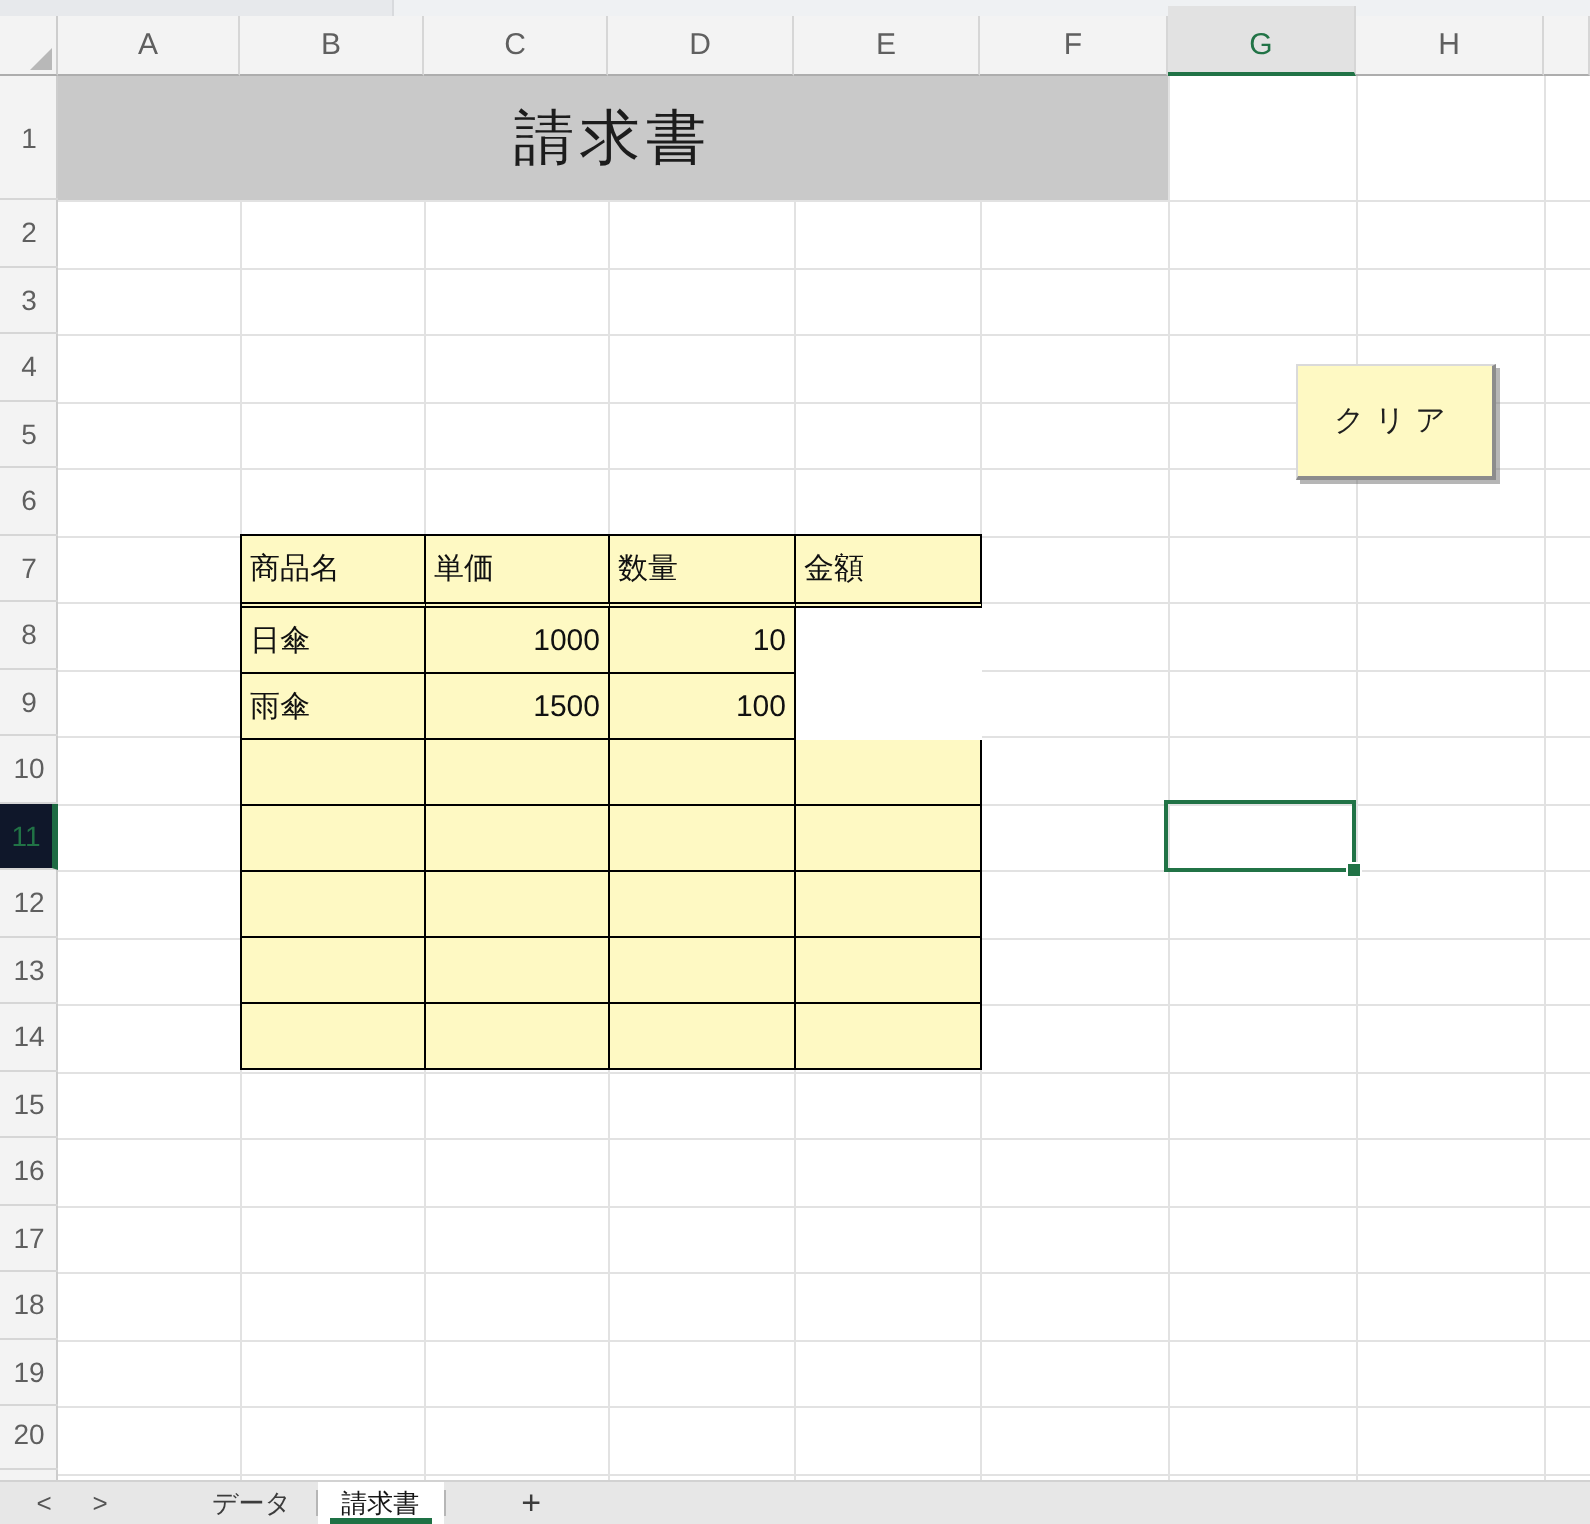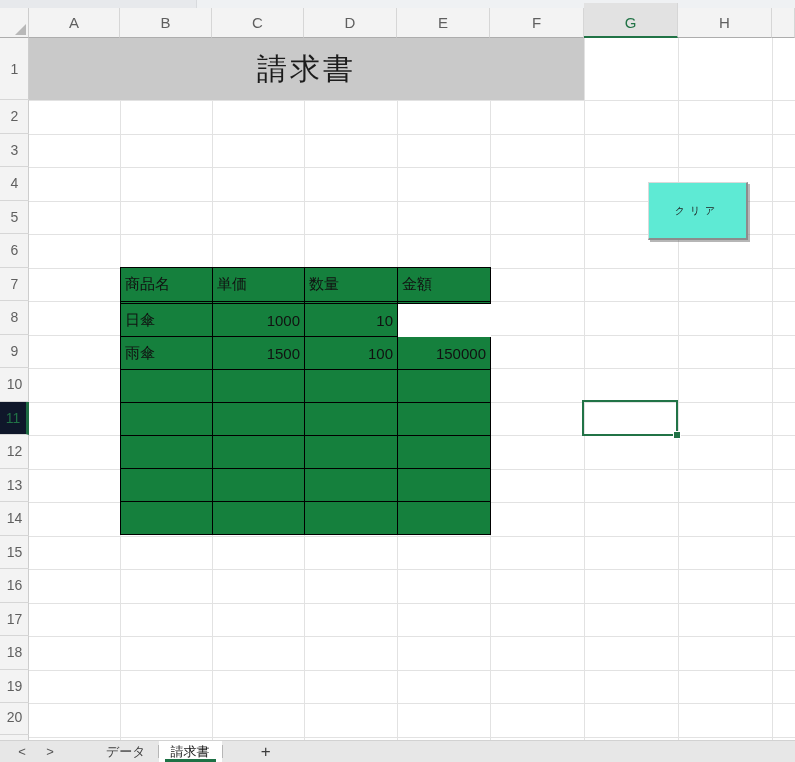--- a/index.html
+++ b/index.html
@@ -33,29 +33,29 @@
   
   .title-cell{position:absolute;left:29px;top:38px;width:555px;height:62px;background:#c9c9c9;
          display:flex;align-items:center;justify-content:center;font-size:30px;color:#1c1c1c;
          letter-spacing:3px;z-index:2;}
   
   .customer-cell{position:absolute;left:120px;top:133px;width:278px;height:34px;box-sizing:border-box;
          border:2px solid #000;display:flex;align-items:center;justify-content:center;
          font-size:14px;color:#1f1f1f;z-index:2;background:#fff;}
   
   .clear-btn{position:absolute;left:648px;top:182px;width:100px;height:58px;box-sizing:border-box;
-         background:#5eead4;border:1px solid #dadada;border-right:2px solid #8c8c8c;border-bottom:2px solid #8c8c8c;
+         background:#fef9c3;border:1px solid #dadada;border-right:2px solid #8c8c8c;border-bottom:2px solid #8c8c8c;
          box-shadow:2px 2px 0 rgba(110,110,110,.5);display:flex;align-items:center;justify-content:center;
-         font-size:10px;letter-spacing:5px;color:#1f1f1f;z-index:3;cursor:default;}
+         font-size:15px;letter-spacing:5px;color:#1f1f1f;z-index:3;cursor:default;}
   
   #invoiceTable{position:absolute;left:120px;top:267px;z-index:2;border-top:1px solid #000;
          border-left:1px solid #000;background:#fff;}
   .t-row{display:flex;}
   .t-cell{box-sizing:border-box;height:33px;border-right:1px solid #000;border-bottom:1px solid #000;
-         font-size:15px;color:#111;display:flex;align-items:center;padding:0 4px;background:#15803d;}
+         font-size:15px;color:#111;display:flex;align-items:center;padding:0 4px;background:#fef9c3;}
   .t-row.t-head .t-cell{border-bottom:3px double #000;height:36px;}
   .t-cell.num{justify-content:flex-end;}
   
   .total-row{position:absolute;left:120px;top:569px;display:flex;z-index:2;border:1px solid #000;background:#fff;}
   .total-row .t-cell{border-bottom:none;height:31px;}
   .total-row .t-cell:last-child{border-right:none;}
   
   .selection{position:absolute;left:582px;top:400px;width:96px;height:36px;box-sizing:border-box;
          border:2px solid #217346;z-index:4;}
   .fill-handle{position:absolute;right:-5px;bottom:-5px;width:8px;height:8px;box-sizing:border-box;
@@ -169,21 +169,20 @@
       </div>
       <div class="t-row">
         <div class="t-cell" style="width: 92px;">日傘</div>
         <div class="t-cell num" style="width: 92px;">1000</div>
         <div class="t-cell num" style="width: 93px;">10</div>
       </div>
       <div class="t-row">
         <div class="t-cell" style="width: 92px;">雨傘</div>
         <div class="t-cell num" style="width: 92px;">1500</div>
         <div class="t-cell num" style="width: 93px;">100</div>
-        <div class="t-cell num" style="width: 93px;">150000</div>
       </div>
       <div class="t-row">
         <div class="t-cell" style="width: 92px;"></div>
         <div class="t-cell num" style="width: 92px;"></div>
         <div class="t-cell num" style="width: 93px;"></div>
         <div class="t-cell num" style="width: 93px;"></div>
       </div>
       <div class="t-row">
         <div class="t-cell" style="width: 92px;"></div>
         <div class="t-cell num" style="width: 92px;"></div>

